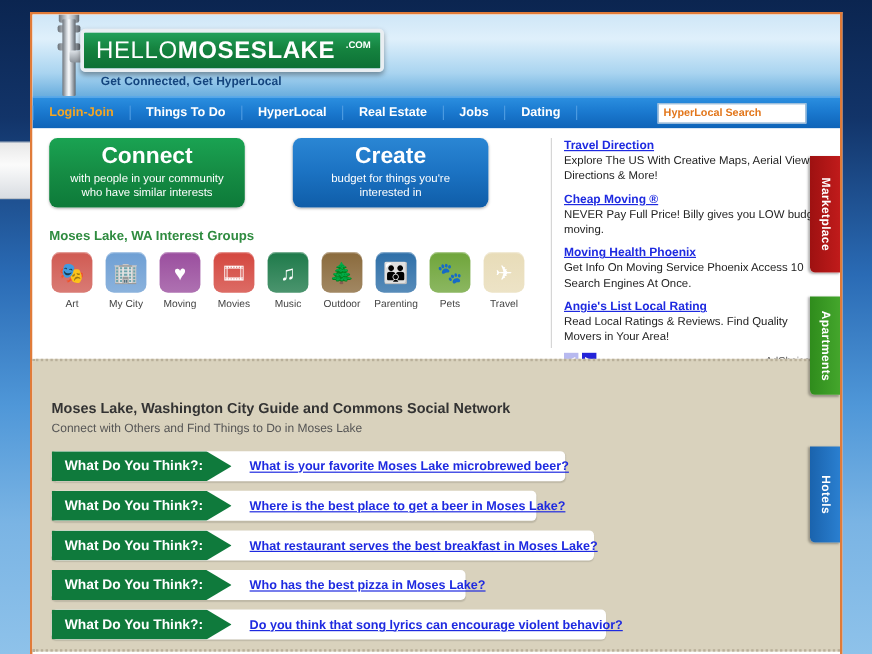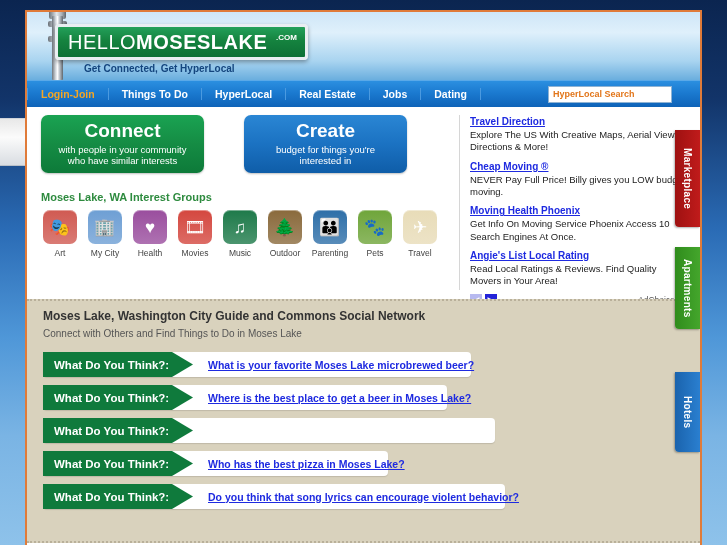--- a/index.html
+++ b/index.html
@@ -52,21 +52,21 @@
     border-radius: 2px;
   }
   .post .ring1 { top: 13px; }
   .post .ring2 { top: 28px; }
   .post .arm {
     position: absolute; left: 14px; top: 34px; width: 22px; height: 10px;
     background: linear-gradient(to bottom,#dfe4e9,#8d949b);
     border-radius: 2px;
   }
   .signboard {
-    position: absolute; left: 28px; top: 12px;
+    position: absolute; left: 40px; top: 12px;
     width: 253px; height: 36px;
     background: linear-gradient(to bottom,#23a05a 0%,#15833f 45%,#0d7035 100%);
     border: 3px solid #e9eef2;
     border-radius: 4px;
     box-shadow: 0 2px 4px rgba(0,0,0,.35);
     display: flex; align-items: center;
     padding-left: 10px;
   }
   .signboard .logo-txt {
     color: #ffffff; font-size: 20px; letter-spacing: .5px; line-height: 1;
@@ -161,21 +161,21 @@
   }
   .ad-arrow.prev { background: #b7b9ef; color: #fff; }
   .ad-arrow.next { background: #2323d8; }
   .adchoices { font-size: 8.5px; color: #555; }
   
   .commons {
     position: relative;
     background: #d9d2bd;
     border-top: 2px dotted #b9b09a;
     height: 244px;
-    padding: 8px 16px 0 16px;
+    padding: 32px 16px 0 16px;
   }
   .commons h2 { font-size: 12px; font-weight: bold; color: #333; }
   .commons .sub { font-size: 10px; color: #555; margin-top: 5px; }
   .q-list { margin-top: 13px; }
   .q-row { position: relative; height: 25px; margin-bottom: 8px; }
   .q-white {
     position: absolute; left: 0; top: 0; height: 25px;
     background: #ffffff; border-radius: 4px;
     box-shadow: 0 1px 1px rgba(0,0,0,.12);
   }
@@ -271,21 +271,21 @@
         <div class="group">
           <div class="tile" style="background: linear-gradient(rgb(208, 90, 82), rgba(208, 90, 82, 0.8));">🎭</div>
           <div class="lbl">Art</div>
         </div>
         <div class="group">
           <div class="tile" style="background: linear-gradient(rgb(110, 159, 212), rgba(110, 159, 212, 0.8));">🏢</div>
           <div class="lbl">My City</div>
         </div>
         <div class="group">
           <div class="tile" style="background: linear-gradient(rgb(154, 78, 158), rgba(154, 78, 158, 0.8));">♥</div>
-          <div class="lbl">Health</div>
+          <div class="lbl">Moving</div>
         </div>
         <div class="group">
           <div class="tile" style="background: linear-gradient(rgb(212, 71, 63), rgba(212, 71, 63, 0.8));">🎞</div>
           <div class="lbl">Movies</div>
         </div>
         <div class="group">
           <div class="tile" style="background: linear-gradient(rgb(30, 122, 74), rgba(30, 122, 74, 0.8));">♫</div>
           <div class="lbl">Music</div>
         </div>
         <div class="group">
@@ -343,20 +343,21 @@
           <div class="q-link">What is your favorite Moses Lake microbrewed beer?</div>
         </div>
         <div class="q-row">
           <div class="q-white" style="width: 404px;"></div>
           <div class="q-tag">What Do You Think?:</div>
           <div class="q-link">Where is the best place to get a beer in Moses Lake?</div>
         </div>
         <div class="q-row">
           <div class="q-white" style="width: 452px;"></div>
           <div class="q-tag">What Do You Think?:</div>
+          <div class="q-link">What restaurant serves the best breakfast in Moses Lake?</div>
         </div>
         <div class="q-row">
           <div class="q-white" style="width: 345px;"></div>
           <div class="q-tag">What Do You Think?:</div>
           <div class="q-link">Who has the best pizza in Moses Lake?</div>
         </div>
         <div class="q-row">
           <div class="q-white" style="width: 462px;"></div>
           <div class="q-tag">What Do You Think?:</div>
           <div class="q-link">Do you think that song lyrics can encourage violent behavior?</div>

